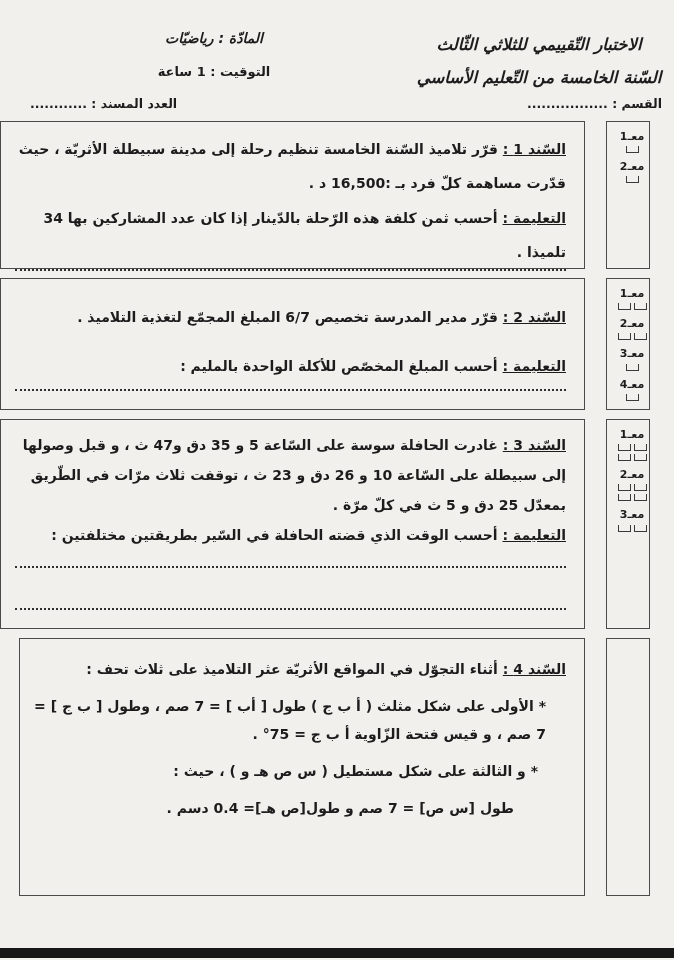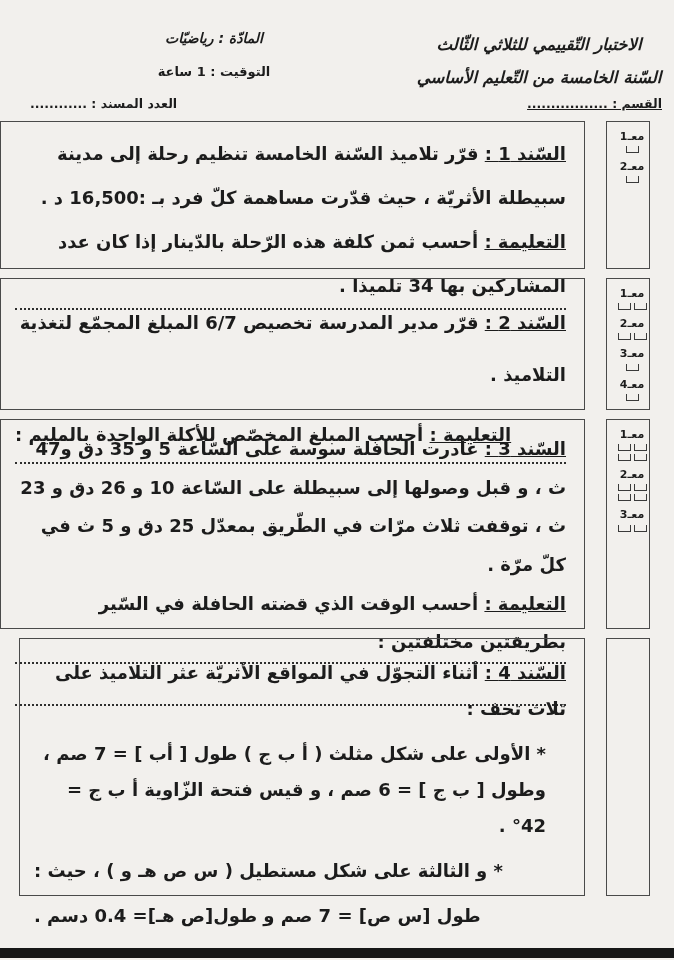--- a/index.html
+++ b/index.html
@@ -16,37 +16,37 @@
   .hdr-admin { width: 265px; text-align: right; font-size: 13px; font-weight: bold; line-height: 1.85; padding-top: 8px; }
   .hdr-center { width: 250px; text-align: center; font-size: 16.5px; font-weight: bold; font-style: italic; line-height: 2.0; padding-top: 14px; }
   .hdr-left { flex: 1; text-align: center; padding-top: 16px; }
   .hdr-left .subj { font-size: 14px; font-weight: bold; font-style: italic; }
   .hdr-left .time { font-size: 13px; font-weight: bold; margin-top: 18px; }
   .fields-row {
     display: flex; justify-content: space-between; align-items: baseline;
     padding: 2px 12px 0 30px; font-size: 12.5px; font-weight: bold;
   }
   .fields-row .f-name { flex: 1; }
-  .fields-row .f-class { margin-left: 88px; text-decoration: underline; }
+  .fields-row .f-class { margin-left: 88px; }
   
   .sheet { padding: 10px 24px 0 0; }
   .block { display: flex; flex-direction: row; gap: 8px; margin-bottom: 9px; margin-right: 0; padding-right: 0; }
   .crit-col {
     width: 44px; border: 1px solid #4a4a4a; background: transparent;
     display: flex; flex-direction: column; align-items: flex-start;
     padding-top: 8px; gap: 3px; flex-shrink: 0;
   }
   .crit { display: flex; flex-direction: column; align-items: center; margin-bottom: 4px; }
   .crit-label { font-size: 11px; font-weight: bold; line-height: 1.2; }
   .crit-boxes { display: flex; flex-wrap: wrap; justify-content: center; gap: 3px; width: 34px; margin-top: 3px; }
   .cbox { width: 13px; height: 7px; border: 1.4px solid #3a3a3a; border-top: none; }
   .qbox {
     border: 1px solid #4a4a4a; flex: 1; background: transparent;
     padding: 10px 18px 8px 14px; display: flex; flex-direction: column;
-    font-size: 18px; font-weight: bold; margin-right: 13px; align-items: flex-end;
+    font-size: 14px; font-weight: bold; margin-right: 13px;
   }
   .qbox p { line-height: 2.45; }
   .lbl { text-decoration: underline; }
   .dots { border-bottom: 2.5px dotted #2e2e2e; width: 100%; }
   .dots.first { margin-top: auto; margin-bottom: 10px; }
   .dots.second { margin-top: 30px; margin-bottom: 10px; }
   .b1 { height: 148px; }
   .b2 { height: 132px; }
   .b2 .qbox p { line-height: 2.9; padding-top: 8px; }
   .b3 { height: 210px; }
@@ -172,21 +172,21 @@
       <p><span class="lbl">التعليمة :</span> <span>أحسب الوقت الذي قضته الحافلة في السّير بطريقتين مختلفتين :</span></p>
       <div class="dots first"></div>
       <div class="dots second"></div>
     </div>
   </div>
 
   <div class="block b4">
     <div class="crit-col"></div>
     <div class="qbox">
       <p class="q4-title"><span class="lbl">السّند 4 :</span> <span>أثناء التجوّل في المواقع الأثريّة عثر التلاميذ على ثلاث تحف :</span></p>
-      <p class="bullet b-first">*   الأولى على شكل مثلث ( أ ب ج ) طول [ أب ] = 7 صم ، وطول [ ب ج ] = 6 صم ، و قيس فتحة الزّاوية أ ب ج = 42° .</p>
+      <p class="bullet b-first">*   الأولى على شكل مثلث ( أ ب ج ) طول [ أب ] = 7 صم ، وطول [ ب ج ] = 7 صم ، و قيس فتحة الزّاوية أ ب ج = 75° .</p>
       <p class="bullet">* و الثالثة على شكل مستطيل ( س ص هـ و ) ، حيث :</p>
       <p class="extra">طول [س ص] = 7 صم و طول[ص هـ]= 0.4 دسم .</p>
     </div>
   </div>
 
 </div>
 
 <div class="scan-bar"></div>
 
 </body></html>

